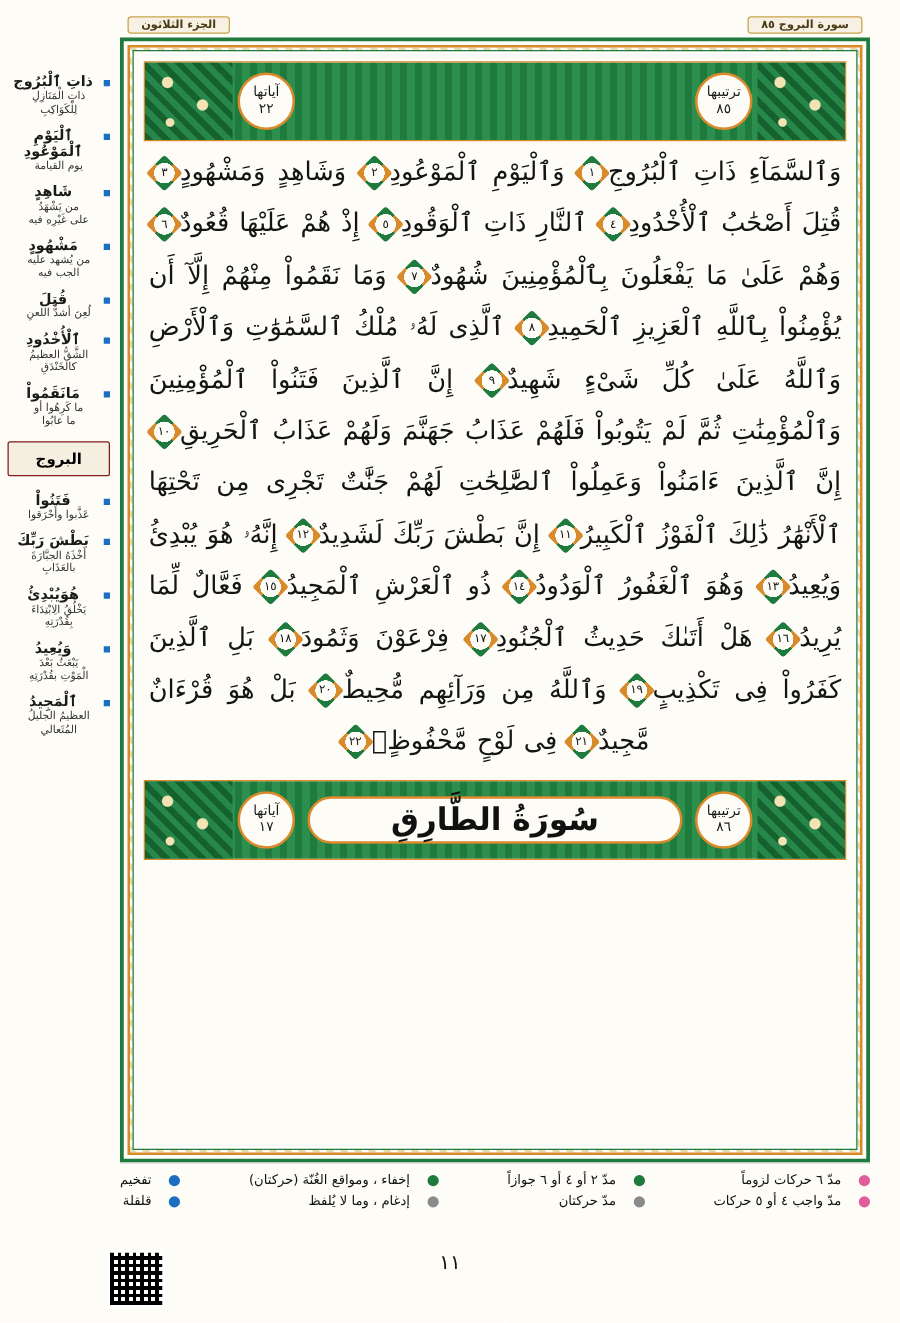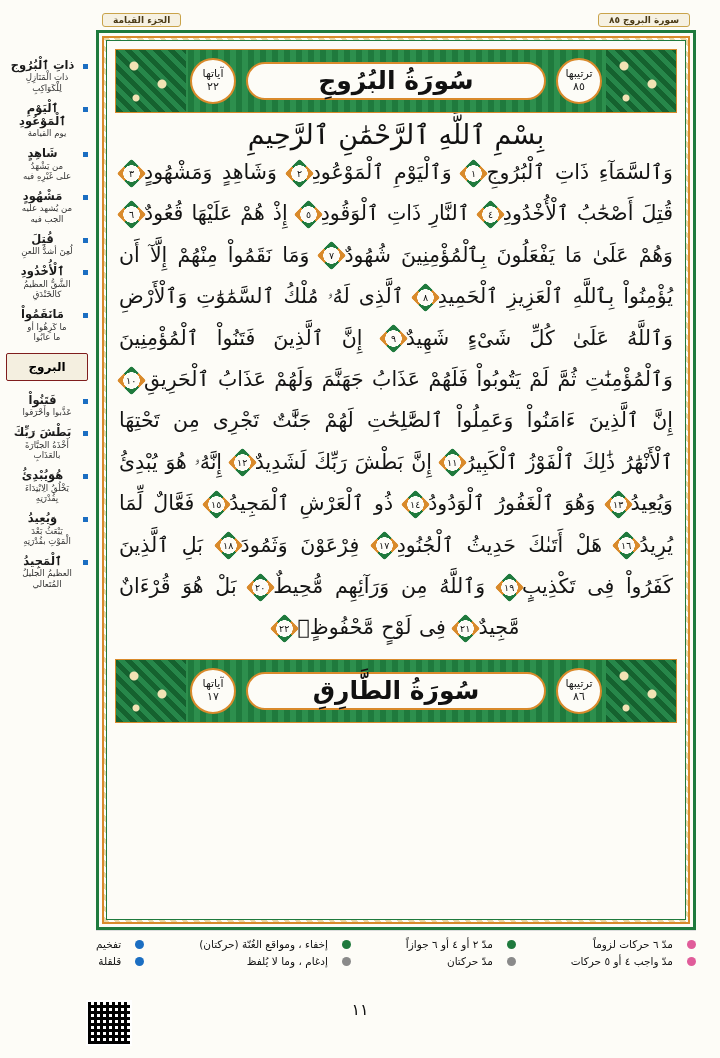--- a/index.html
+++ b/index.html
@@ -299,44 +299,40 @@
       <div class="gloss-item sub">يَبْعَثُ بَعْدَ</div>
       <div class="gloss-item sub">الْمَوْتِ بقُدْرَتِهِ</div>
       <div class="gloss-gap"></div>
       <div class="gloss-item head">ٱلْمَجِيدُ</div>
       <div class="gloss-item sub">العظيمُ الجليلُ</div>
       <div class="gloss-item sub">المُتَعالي</div>
     </div>
 
   <div class="page-head">
     <div class="head-box">سورة البروج ٨٥</div>
-    <div class="head-box">الجزء القيامة</div>
+    <div class="head-box">الجزء الثلاثون</div>
   </div>
 
   <div class="frame-outer">
     <div class="frame-mid">
       <div class="frame-inner">
 
         <div class="banner">
           <div class="orn l"></div>
           <div class="orn r"></div>
           <div class="medallion right">
             <div>ترتيبها</div>
             <div>٨٥</div>
           </div>
           <div class="medallion left">
             <div>آياتها</div>
             <div>٢٢</div>
           </div>
-          <div class="banner-center">
-            <div class="banner-title">سُورَةُ البُرُوجِ</div>
-          </div>
-        </div>
-
-        <div class="bismillah">بِسْمِ ٱللَّهِ ٱلرَّحْمَٰنِ ٱلرَّحِيمِ</div>
+        </div>
+
 
         <div class="ayah-block" id="ayah-block"><span>وَٱلسَّمَآءِ ذَاتِ ٱلْبُرُوجِ</span><span class="ayah-num"><span>١</span></span> <span>وَٱلْيَوْمِ ٱلْمَوْعُودِ</span><span class="ayah-num"><span>٢</span></span> <span>وَشَاهِدٍ وَمَشْهُودٍ</span><span class="ayah-num"><span>٣</span></span> <span>قُتِلَ أَصْحَٰبُ ٱلْأُخْدُودِ</span><span class="ayah-num"><span>٤</span></span> <span>ٱلنَّارِ ذَاتِ ٱلْوَقُودِ</span><span class="ayah-num"><span>٥</span></span> <span>إِذْ هُمْ عَلَيْهَا قُعُودٌ</span><span class="ayah-num"><span>٦</span></span> <span>وَهُمْ عَلَىٰ مَا يَفْعَلُونَ بِٱلْمُؤْمِنِينَ شُهُودٌ</span><span class="ayah-num"><span>٧</span></span> <span>وَمَا نَقَمُواْ مِنْهُمْ إِلَّآ أَن يُؤْمِنُواْ بِٱللَّهِ ٱلْعَزِيزِ ٱلْحَمِيدِ</span><span class="ayah-num"><span>٨</span></span> <span>ٱلَّذِى لَهُۥ مُلْكُ ٱلسَّمَٰوَٰتِ وَٱلْأَرْضِ وَٱللَّهُ عَلَىٰ كُلِّ شَىْءٍ شَهِيدٌ</span><span class="ayah-num"><span>٩</span></span> <span>إِنَّ ٱلَّذِينَ فَتَنُواْ ٱلْمُؤْمِنِينَ وَٱلْمُؤْمِنَٰتِ ثُمَّ لَمْ يَتُوبُواْ فَلَهُمْ عَذَابُ جَهَنَّمَ وَلَهُمْ عَذَابُ ٱلْحَرِيقِ</span><span class="ayah-num"><span>١٠</span></span> <span>إِنَّ ٱلَّذِينَ ءَامَنُواْ وَعَمِلُواْ ٱلصَّٰلِحَٰتِ لَهُمْ جَنَّٰتٌ تَجْرِى مِن تَحْتِهَا ٱلْأَنْهَٰرُ ذَٰلِكَ ٱلْفَوْزُ ٱلْكَبِيرُ</span><span class="ayah-num"><span>١١</span></span> <span>إِنَّ بَطْشَ رَبِّكَ لَشَدِيدٌ</span><span class="ayah-num"><span>١٢</span></span> <span>إِنَّهُۥ هُوَ يُبْدِئُ وَيُعِيدُ</span><span class="ayah-num"><span>١٣</span></span> <span>وَهُوَ ٱلْغَفُورُ ٱلْوَدُودُ</span><span class="ayah-num"><span>١٤</span></span> <span>ذُو ٱلْعَرْشِ ٱلْمَجِيدُ</span><span class="ayah-num"><span>١٥</span></span> <span>فَعَّالٌ لِّمَا يُرِيدُ</span><span class="ayah-num"><span>١٦</span></span> <span>هَلْ أَتَىٰكَ حَدِيثُ ٱلْجُنُودِ</span><span class="ayah-num"><span>١٧</span></span> <span>فِرْعَوْنَ وَثَمُودَ</span><span class="ayah-num"><span>١٨</span></span> <span>بَلِ ٱلَّذِينَ كَفَرُواْ فِى تَكْذِيبٍ</span><span class="ayah-num"><span>١٩</span></span> <span>وَٱللَّهُ مِن وَرَآئِهِم مُّحِيطٌ</span><span class="ayah-num"><span>٢٠</span></span> <span>بَلْ هُوَ قُرْءَانٌ مَّجِيدٌ</span><span class="ayah-num"><span>٢١</span></span> <span>فِى لَوْحٍ مَّحْفُوظٍۭ</span><span class="ayah-num"><span>٢٢</span></span> </div>
 
         <div class="banner" style="margin-top:10px;">
           <div class="orn l"></div>
           <div class="orn r"></div>
           <div class="medallion right">
             <div>ترتيبها</div>
             <div>٨٦</div>
           </div>

